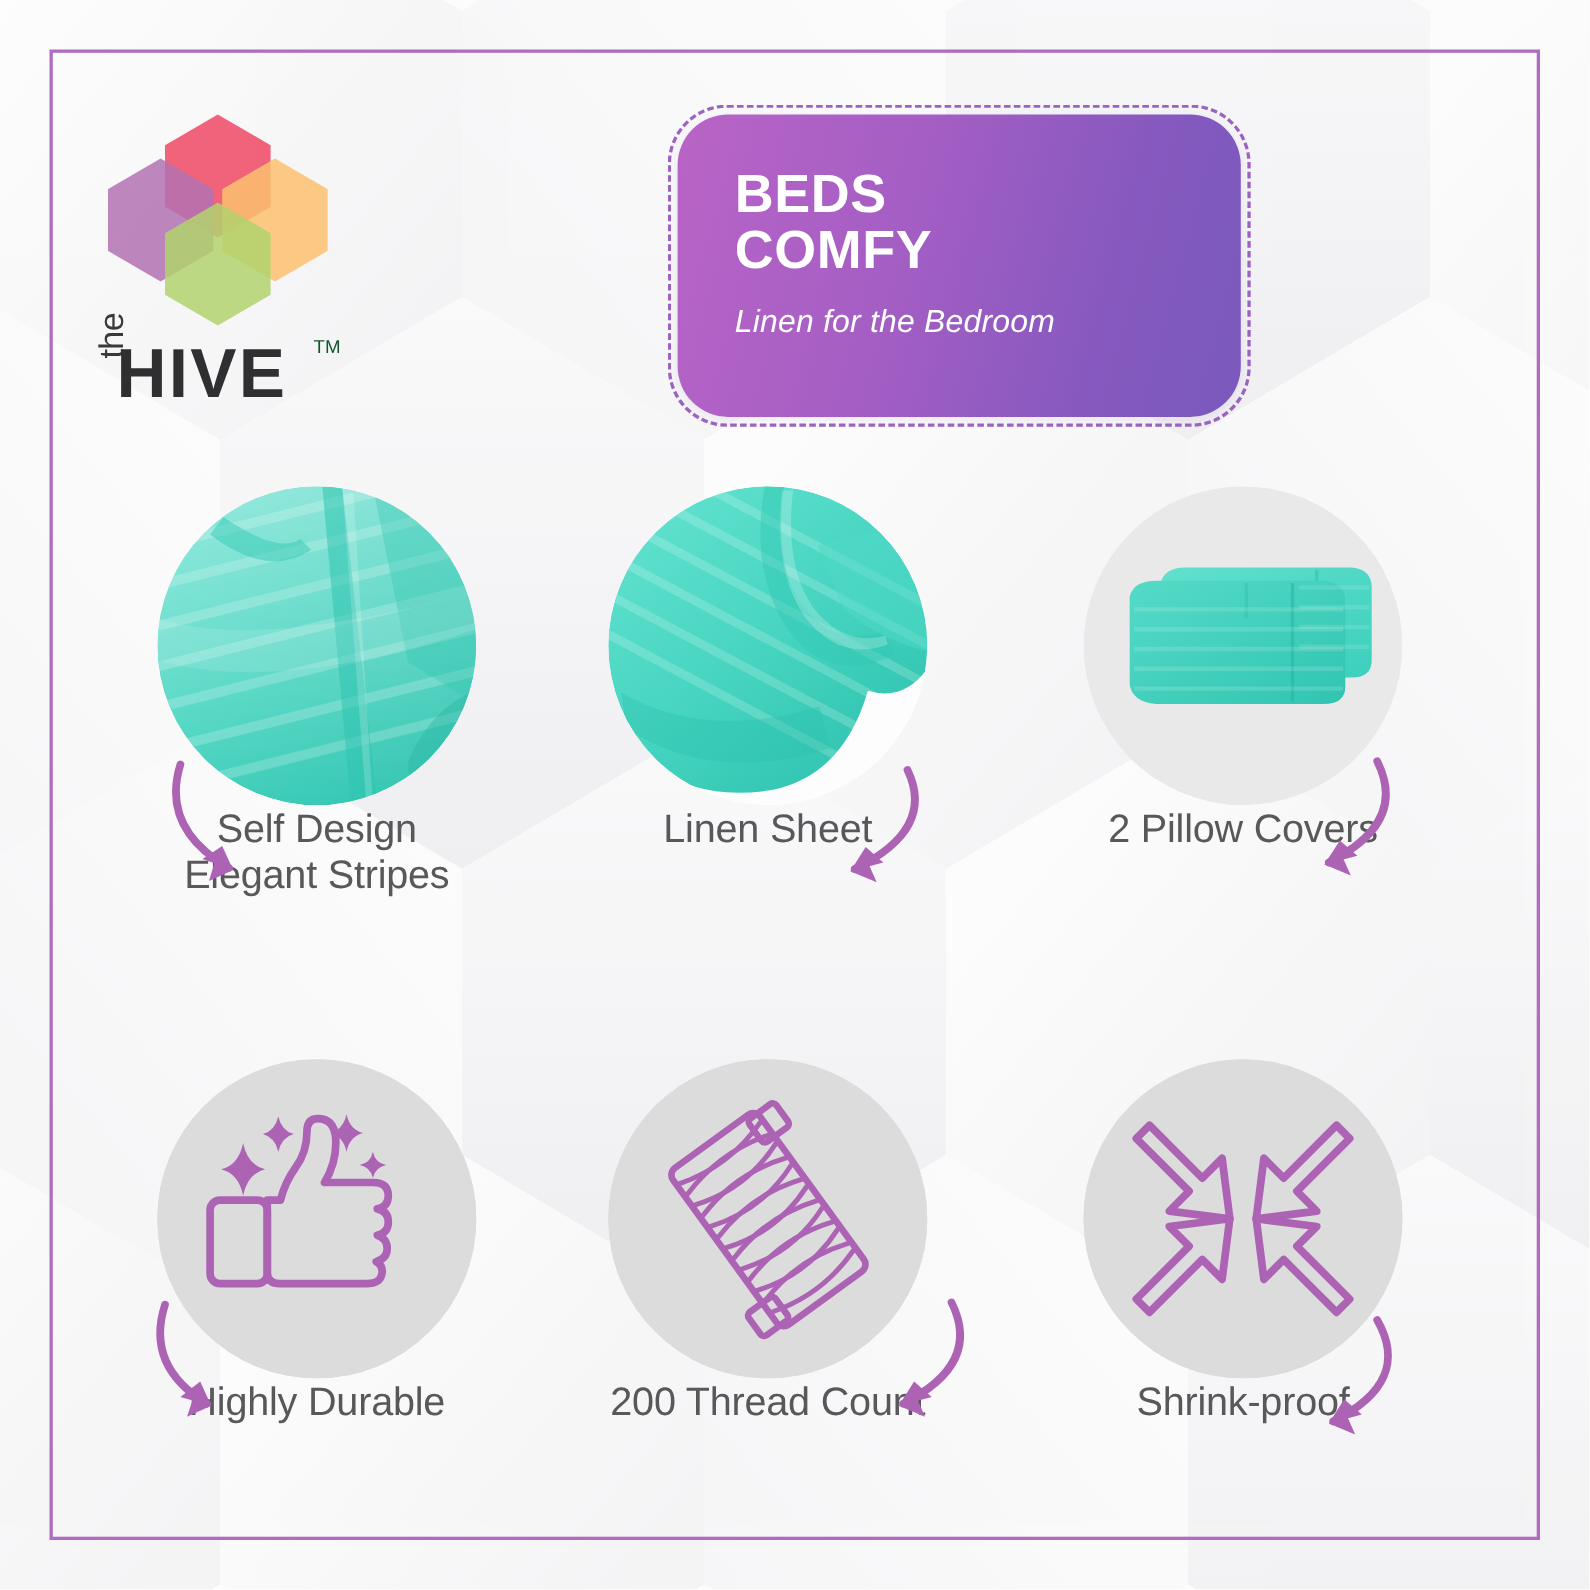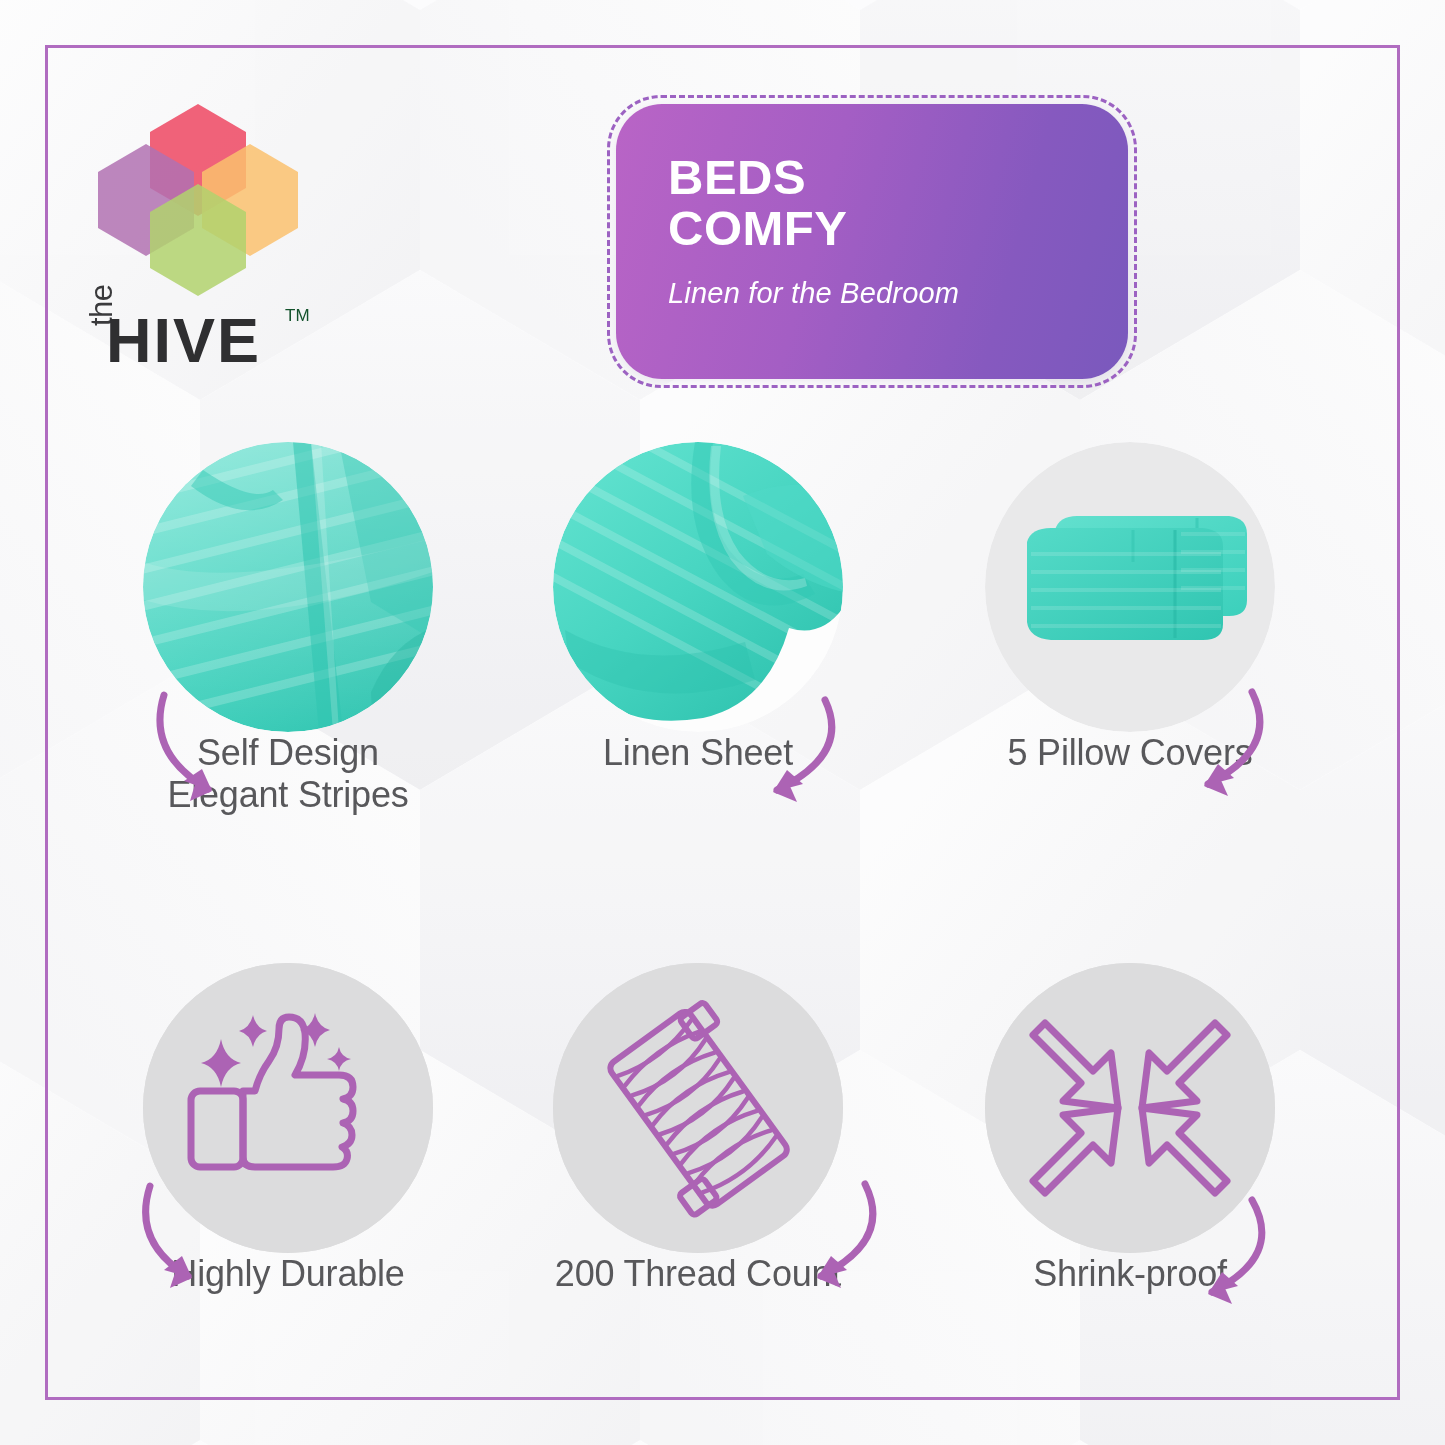--- a/index.html
+++ b/index.html
@@ -326,21 +326,21 @@
             <g opacity="0.12" stroke="#ffffff" stroke-width="4" fill="none">
               <path d="M196 92 L260 92"></path>
                 <path d="M196 110 L260 110"></path>
               <path d="M196 128 L260 128"></path>
                 <path d="M196 146 L260 146"></path>
             </g>
           </g>
         </svg>
       </div>
       <div class="caption">
-        <div>5 Pillow Covers</div>
+        <div>2 Pillow Covers</div>
       </div>
     </div>
 
     <div class="cell" style="left:78px; top:963px;">
       <div class="media icon-circle">
         <svg viewBox="0 0 290 290" width="290" height="290">
           <circle cx="145" cy="145" r="145" fill="#dcdcdd"></circle>
           <g stroke="#ac63b4" stroke-width="7" fill="none" stroke-linejoin="round" stroke-linecap="round">
 
             <path d="M100 128 L112 128 Q116 112 126 98 Q136 84 136 66 Q136 54 146 54 Q160 54 162 70 Q164 92 152 112 L196 112 Q210 112 210 124 Q210 134 200 136 Q210 138 210 148 Q210 158 200 160 Q209 163 209 172 Q209 181 199 184 Q206 188 204 196 Q202 204 190 204 L112 204 Q100 204 100 194 Z"></path>

